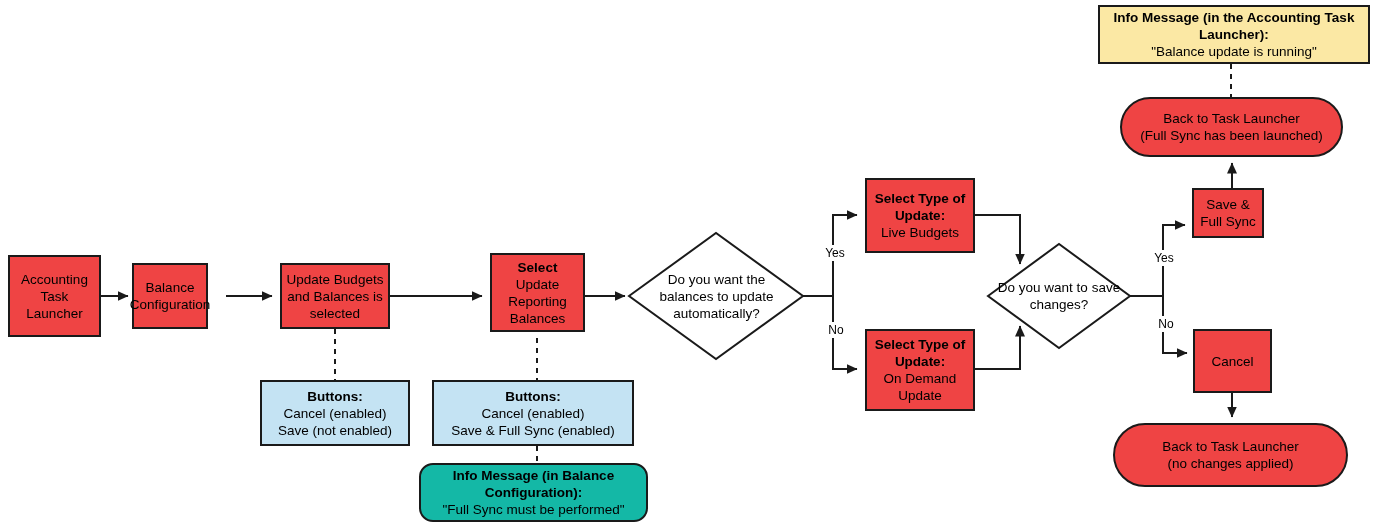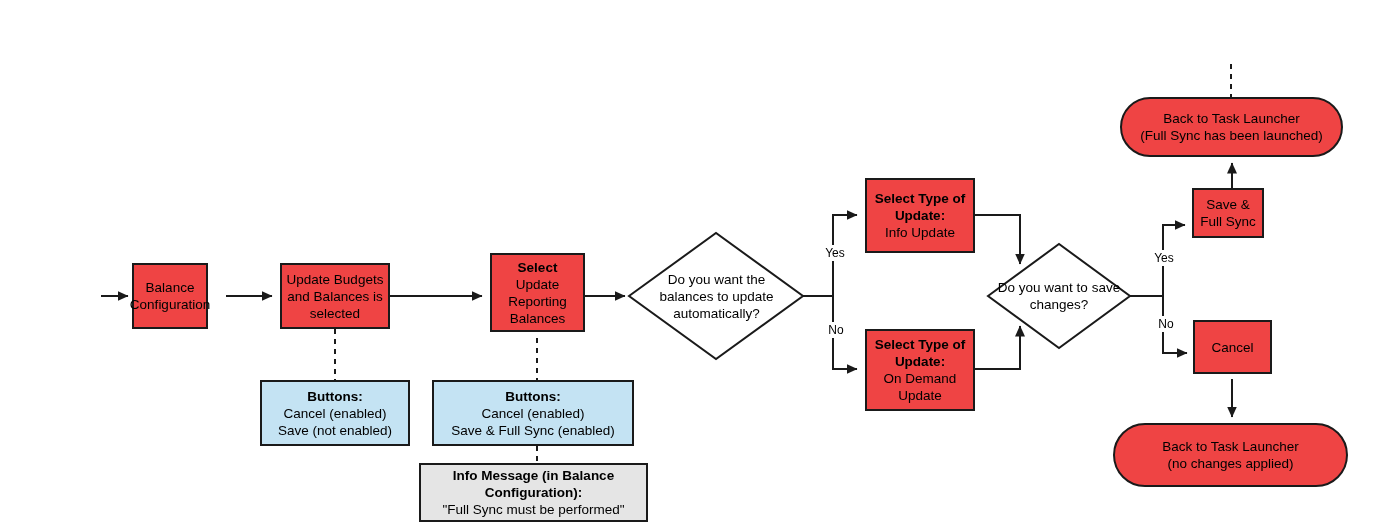--- a/index.html
+++ b/index.html
@@ -58,49 +58,52 @@
 
     <path class="dashed" d="M335,329 V380"></path>
     <path class="dashed" d="M537,338 V380"></path>
     <path class="dashed" d="M537,446 V463"></path>
     <path class="dashed" d="M1231,64 V97"></path>
 
     <polygon class="diamond" points="629,296 716,233 803,296 716,359"></polygon>
     <polygon class="diamond" points="988,296 1059,244 1130,296 1059,348"></polygon>
   </svg>
 
+  <div class="node" style="left:8px;top:255px;width:93px;height:82px">
+    <span>Accounting Task Launcher</span>
+  </div>
 
   <div class="node" style="left:132px;top:263px;width:76px;height:66px">
     <span>Balance Configuration</span>
   </div>
 
   <div class="node" style="left:280px;top:263px;width:110px;height:66px">
     <span>Update Budgets and Balances is selected</span>
   </div>
 
   <div class="node" style="left:490px;top:253px;width:95px;height:79px">
     <span class="bold">Select</span>
     <span>Update Reporting Balances</span>
   </div>
 
   <div class="node" style="left:865px;top:178px;width:110px;height:75px">
     <span class="bold">Select Type of Update:</span>
-    <span>Info Update</span>
+    <span>Live Budgets</span>
   </div>
 
   <div class="node" style="left:865px;top:329px;width:110px;height:82px">
     <span class="bold">Select Type of Update:</span>
     <span>On Demand Update</span>
   </div>
 
   <div class="node" style="left:1192px;top:188px;width:72px;height:50px">
     <span>Save &amp; Full Sync</span>
   </div>
 
-  <div class="node" style="left:1193px;top:320px;width:79px;height:54px">
+  <div class="node" style="left:1193px;top:329px;width:79px;height:64px">
     <span>Cancel</span>
   </div>
 
   <div class="node terminator" style="left:1120px;top:97px;width:223px;height:60px;border-radius:30px">
     <span>Back to Task Launcher</span>
     <span>(Full Sync has been launched)</span>
   </div>
 
   <div class="node terminator" style="left:1113px;top:423px;width:235px;height:64px;border-radius:32px">
     <span>Back to Task Launcher</span>
@@ -113,31 +116,35 @@
 
   <div class="decision-label" style="left:992px;top:272px;width:134px;height:48px">
     <span>Do you want to save changes?</span>
   </div>
 
   <div class="blabel" style="left:819px;top:245px;width:30px">Yes</div>
   <div class="blabel" style="left:822px;top:322px;width:26px">No</div>
   <div class="blabel" style="left:1147px;top:250px;width:32px">Yes</div>
   <div class="blabel" style="left:1151px;top:316px;width:28px">No</div>
 
+  <div class="node" style="left: 1098px; top: 5px; width: 272px; height: 59px; background-color: rgb(251, 232, 164);">
+    <span class="bold">Info Message (in the Accounting Task Launcher):</span>
+    <span>"Balance update is running"</span>
+  </div>
 
   <div class="node" style="left: 260px; top: 380px; width: 150px; height: 66px; background-color: rgb(196, 227, 243);">
     <span class="bold">Buttons:</span>
     <span>Cancel (enabled)</span>
     <span>Save (not enabled)</span>
   </div>
 
   <div class="node" style="left: 432px; top: 380px; width: 202px; height: 66px; background-color: rgb(196, 227, 243);">
     <span class="bold">Buttons:</span>
     <span>Cancel (enabled)</span>
     <span>Save &amp; Full Sync (enabled)</span>
   </div>
 
-  <div class="node" style="left: 419px; top: 463px; width: 229px; height: 59px; background-color: #e5e5e5;">
+  <div class="node" style="left: 419px; top: 463px; width: 229px; height: 59px; background-color: #14b8a6; border-radius: 14px;">
     <span class="bold">Info Message (in Balance Configuration):</span>
     <span>"Full Sync must be performed"</span>
   </div>
 
 </div>
 
 </body></html>

